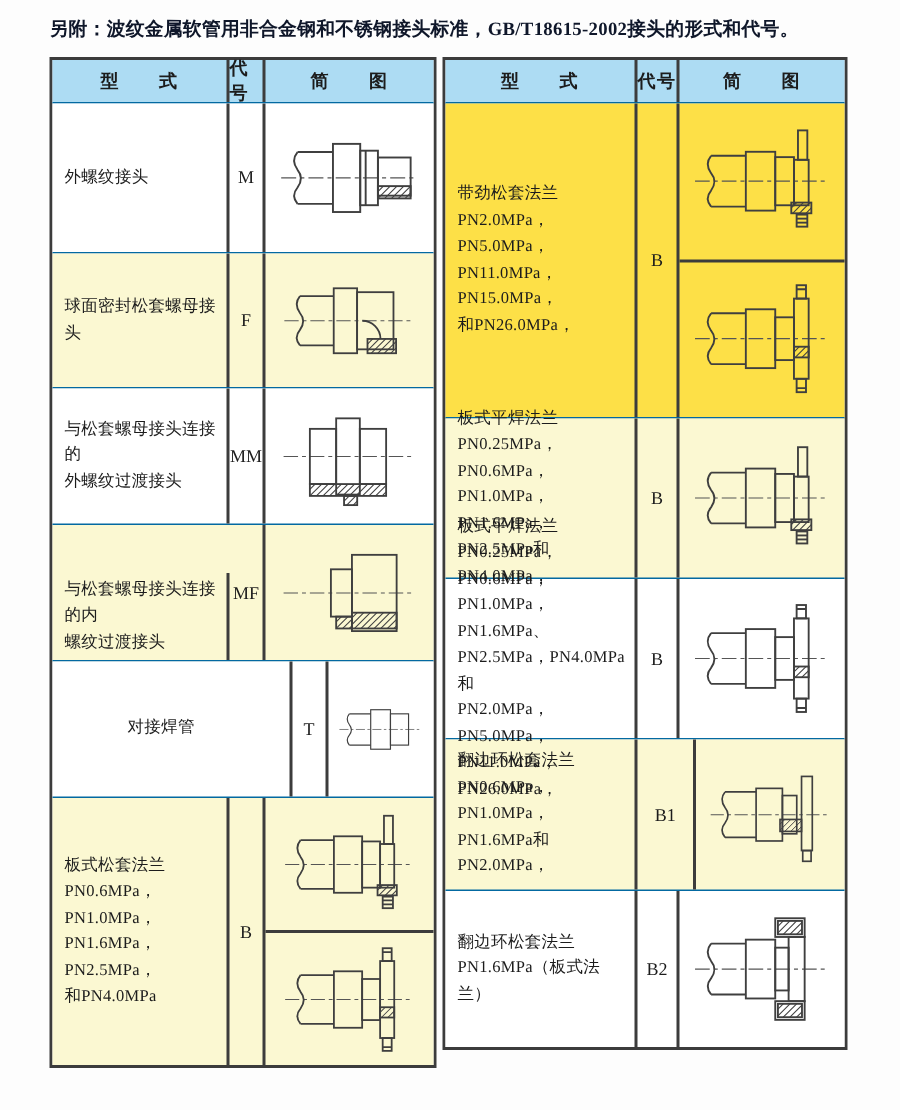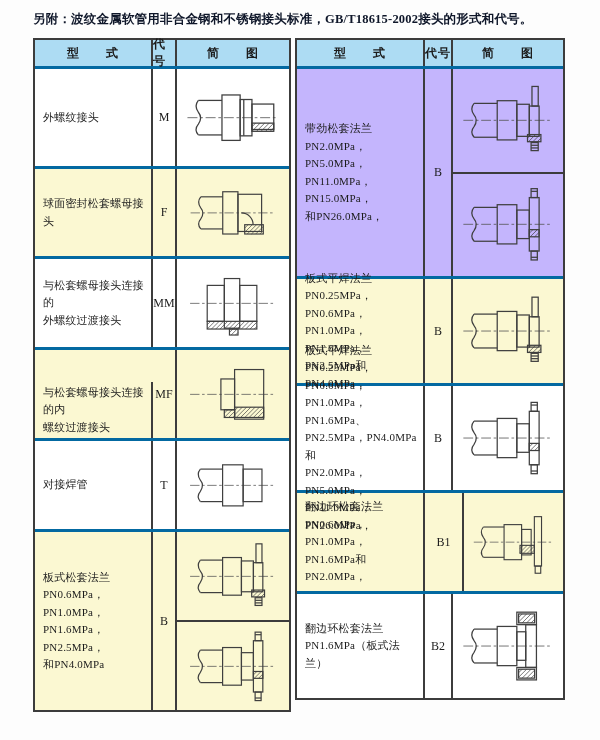--- a/index.html
+++ b/index.html
@@ -19,21 +19,21 @@
   .half{
     position:absolute;top:38px;
     border:2px solid #3c3c3c;
     background:#ffffff;
     box-sizing:border-box;
   }
   .half-left{left:33px;width:258px;}
   .half-right{left:295px;width:270px;}
   .trow{
     display:flex;box-sizing:border-box;
-    border-bottom:3px solid #0369a1;
+    border-bottom:1px solid #0369a1;
   }
   .trow:last-child{border-bottom:none;}
   .cell{
     box-sizing:border-box;
     border-right:2px solid #3c3c3c;
     display:flex;flex-direction:column;justify-content:center;
   }
   .cell:last-child{border-right:none;}
   .c-type{padding:4px 4px 4px 8px;}
   .c-type .line{font-size:11px;line-height:17.5px;letter-spacing:0.2px;}
@@ -188,21 +188,21 @@
                 <line class="ht" x1="46" y1="68" x2="50" y2="64"></line>
                 <line class="ht" x1="46" y1="73" x2="55" y2="64"></line>
                 <line class="ht" x1="51" y1="73" x2="58" y2="66"></line>
                 <line class="ht" x1="56" y1="73" x2="58" y2="71"></line>
               </svg>
             </div>
           </div>
         </div>
       </div>
       <div class="trow" style="height: 91px; background: rgb(255, 255, 255);">
-        <div class="cell c-type" style="width: 118px;">
+        <div class="cell c-type" style="width: 118px; margin-left: 42px;">
           <div class="line">对接焊管</div>
         </div>
         <div class="cell c-code" style="width: 24px;">T</div>
         <div class="cell c-diag" style="flex: 1 1 0%;">
           <div class="diag-stack">
             <div class="diag-sub">
               <svg viewBox="0 0 112 92" preserveAspectRatio="xMidYMid meet">
                 <path class="cl" d="M6,46 H106" stroke-dasharray="11 3 3 3"></path>
                 <path class="ln" d="M18,27 q-5,6 0,13 q5,6 0,13 q-5,6 0,12"></path>
                 <line class="ln" x1="18" y1="27" x2="44" y2="27"></line>
@@ -266,21 +266,21 @@
           </div>
         </div>
       </div>
     </div>
   <div class="half half-right" style="border-color: rgb(60, 60, 60);">
       <div class="trow header" style="height: 29px; background: rgb(173, 220, 243);">
         <div class="cell" style="width: 128px;">型　　式</div>
         <div class="cell" style="width: 28px;">代号</div>
         <div class="cell" style="flex: 1 1 0%;">简　　图</div>
       </div>
-      <div class="trow" style="height: 210px; background: #c4b5fd;">
+      <div class="trow" style="height: 210px; background: #fde047;">
         <div class="cell c-type" style="width: 128px;">
           <div class="line">带劲松套法兰</div>
           <div class="line">PN2.0MPa，PN5.0MPa，</div>
           <div class="line">PN11.0MPa，PN15.0MPa，</div>
           <div class="line">和PN26.0MPa，</div>
         </div>
         <div class="cell c-code" style="width: 28px;">B</div>
         <div class="cell c-diag" style="flex: 1 1 0%;">
           <div class="diag-stack">
             <div class="diag-sub">

